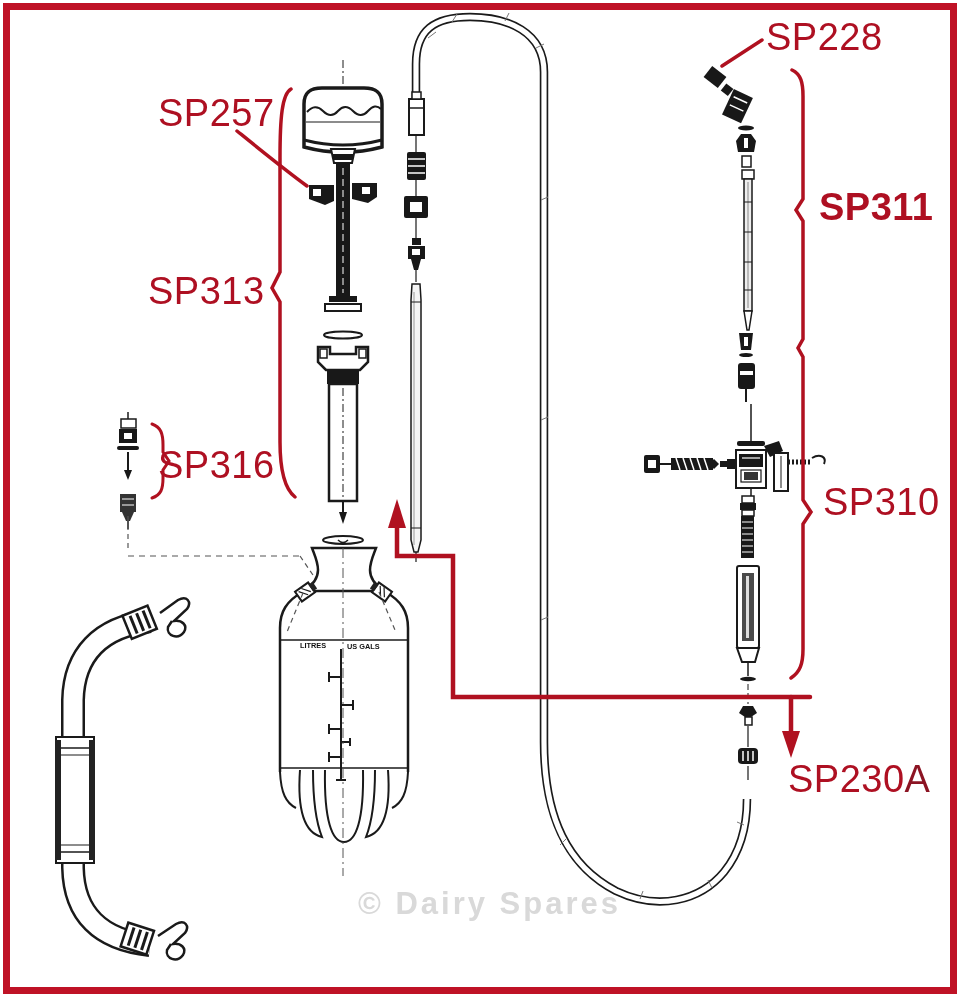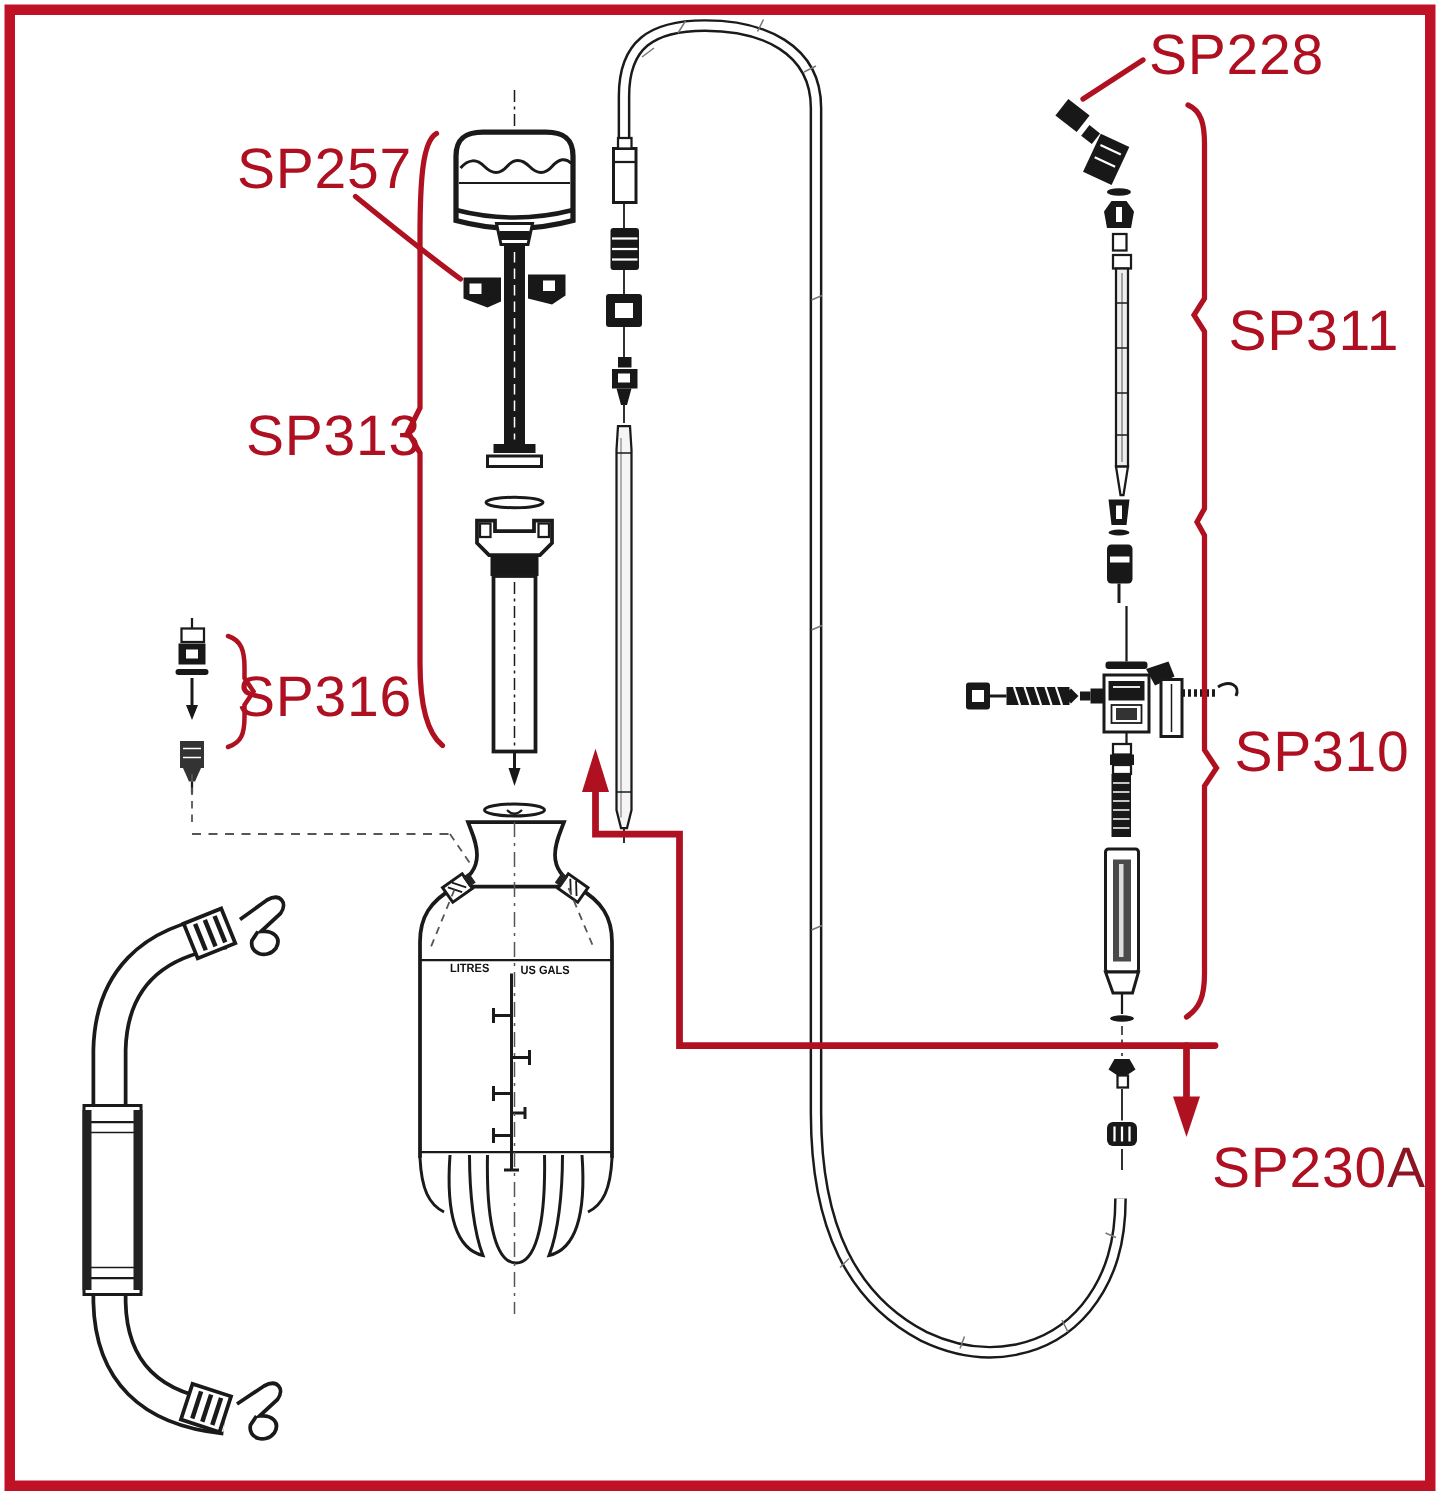--- a/index.html
+++ b/index.html
@@ -303,25 +303,26 @@
     <g>
       <polygon points="388,528 406,528 397,499" fill="#b01120" stroke="none"></polygon>
       <path d="M397,528 L397,556 L453,556 L453,697 L810,697" stroke-width="4.5" stroke-linejoin="miter"></path>
       <line x1="791" y1="697" x2="791" y2="733" stroke-width="4.5"></line>
       <polygon points="782,731 800,731 791,758" fill="#b01120" stroke="none"></polygon>
     </g>
   </g>
 </svg>
 
 <div class="label" style="left:158px;top:94px;text-align:right;">SP257</div>
-<div class="label" style="left:164px;top:272px;">SP313</div>
+<div class="label" style="left:148px;top:272px;">SP313</div>
 <div class="label" style="left:158px;top:446px;">SP316</div>
 <div class="label" style="left:766px;top:18px;">SP228</div>
-<div class="label" style="left:819px;top:202px;">SP311</div>
+<div class="label" style="left:819px;top:188px;font-weight:bold;">SP311</div>
 <div class="label" style="left:823px;top:483px;">SP310</div>
-<div class="label" style="left:808px;top:760px;"><span>SP230</span><span class="sfx">A</span></div>
+<div class="label" style="left:788px;top:760px;"><span>SP230</span><span class="sfx">A</span></div>
 
 <div class="tanktext" style="left:300px;top:642px;">LITRES</div>
 <div class="tanktext" style="left:347px;top:643px;">US GALS</div>
 
+<div id="watermark">© Dairy Spares</div>
 
 <div id="frame"></div>
 </div>
 
 </body></html>

